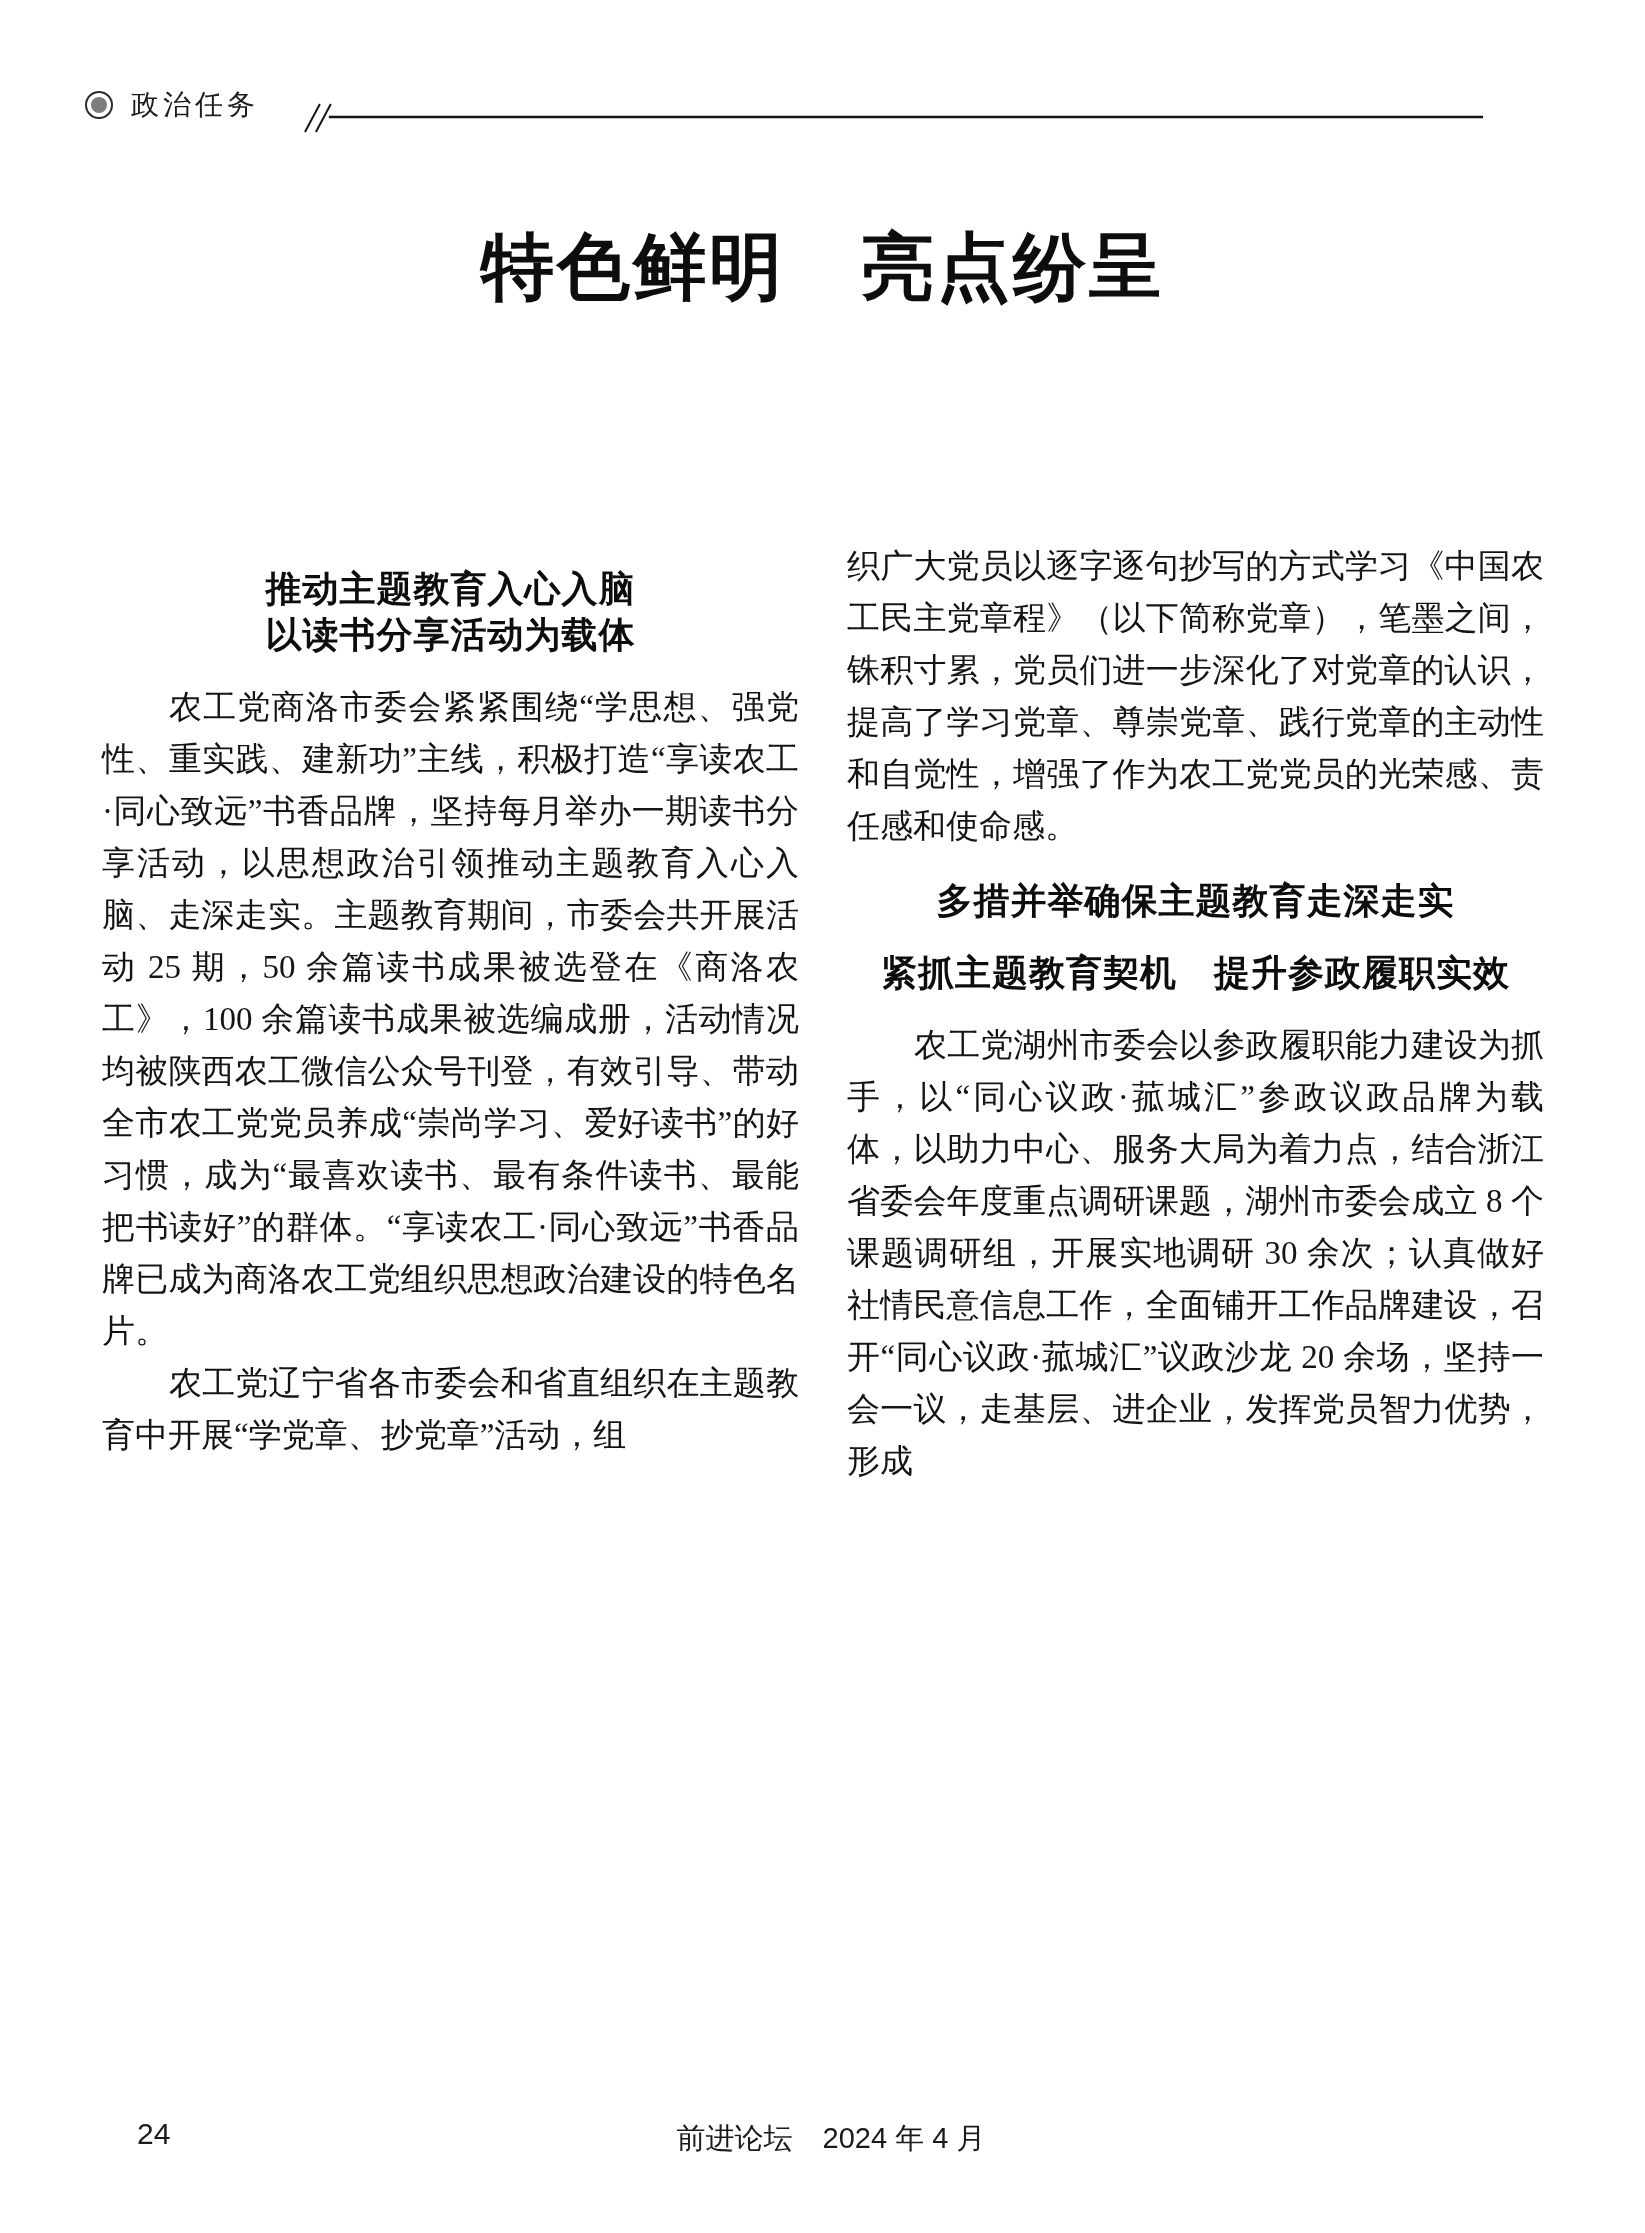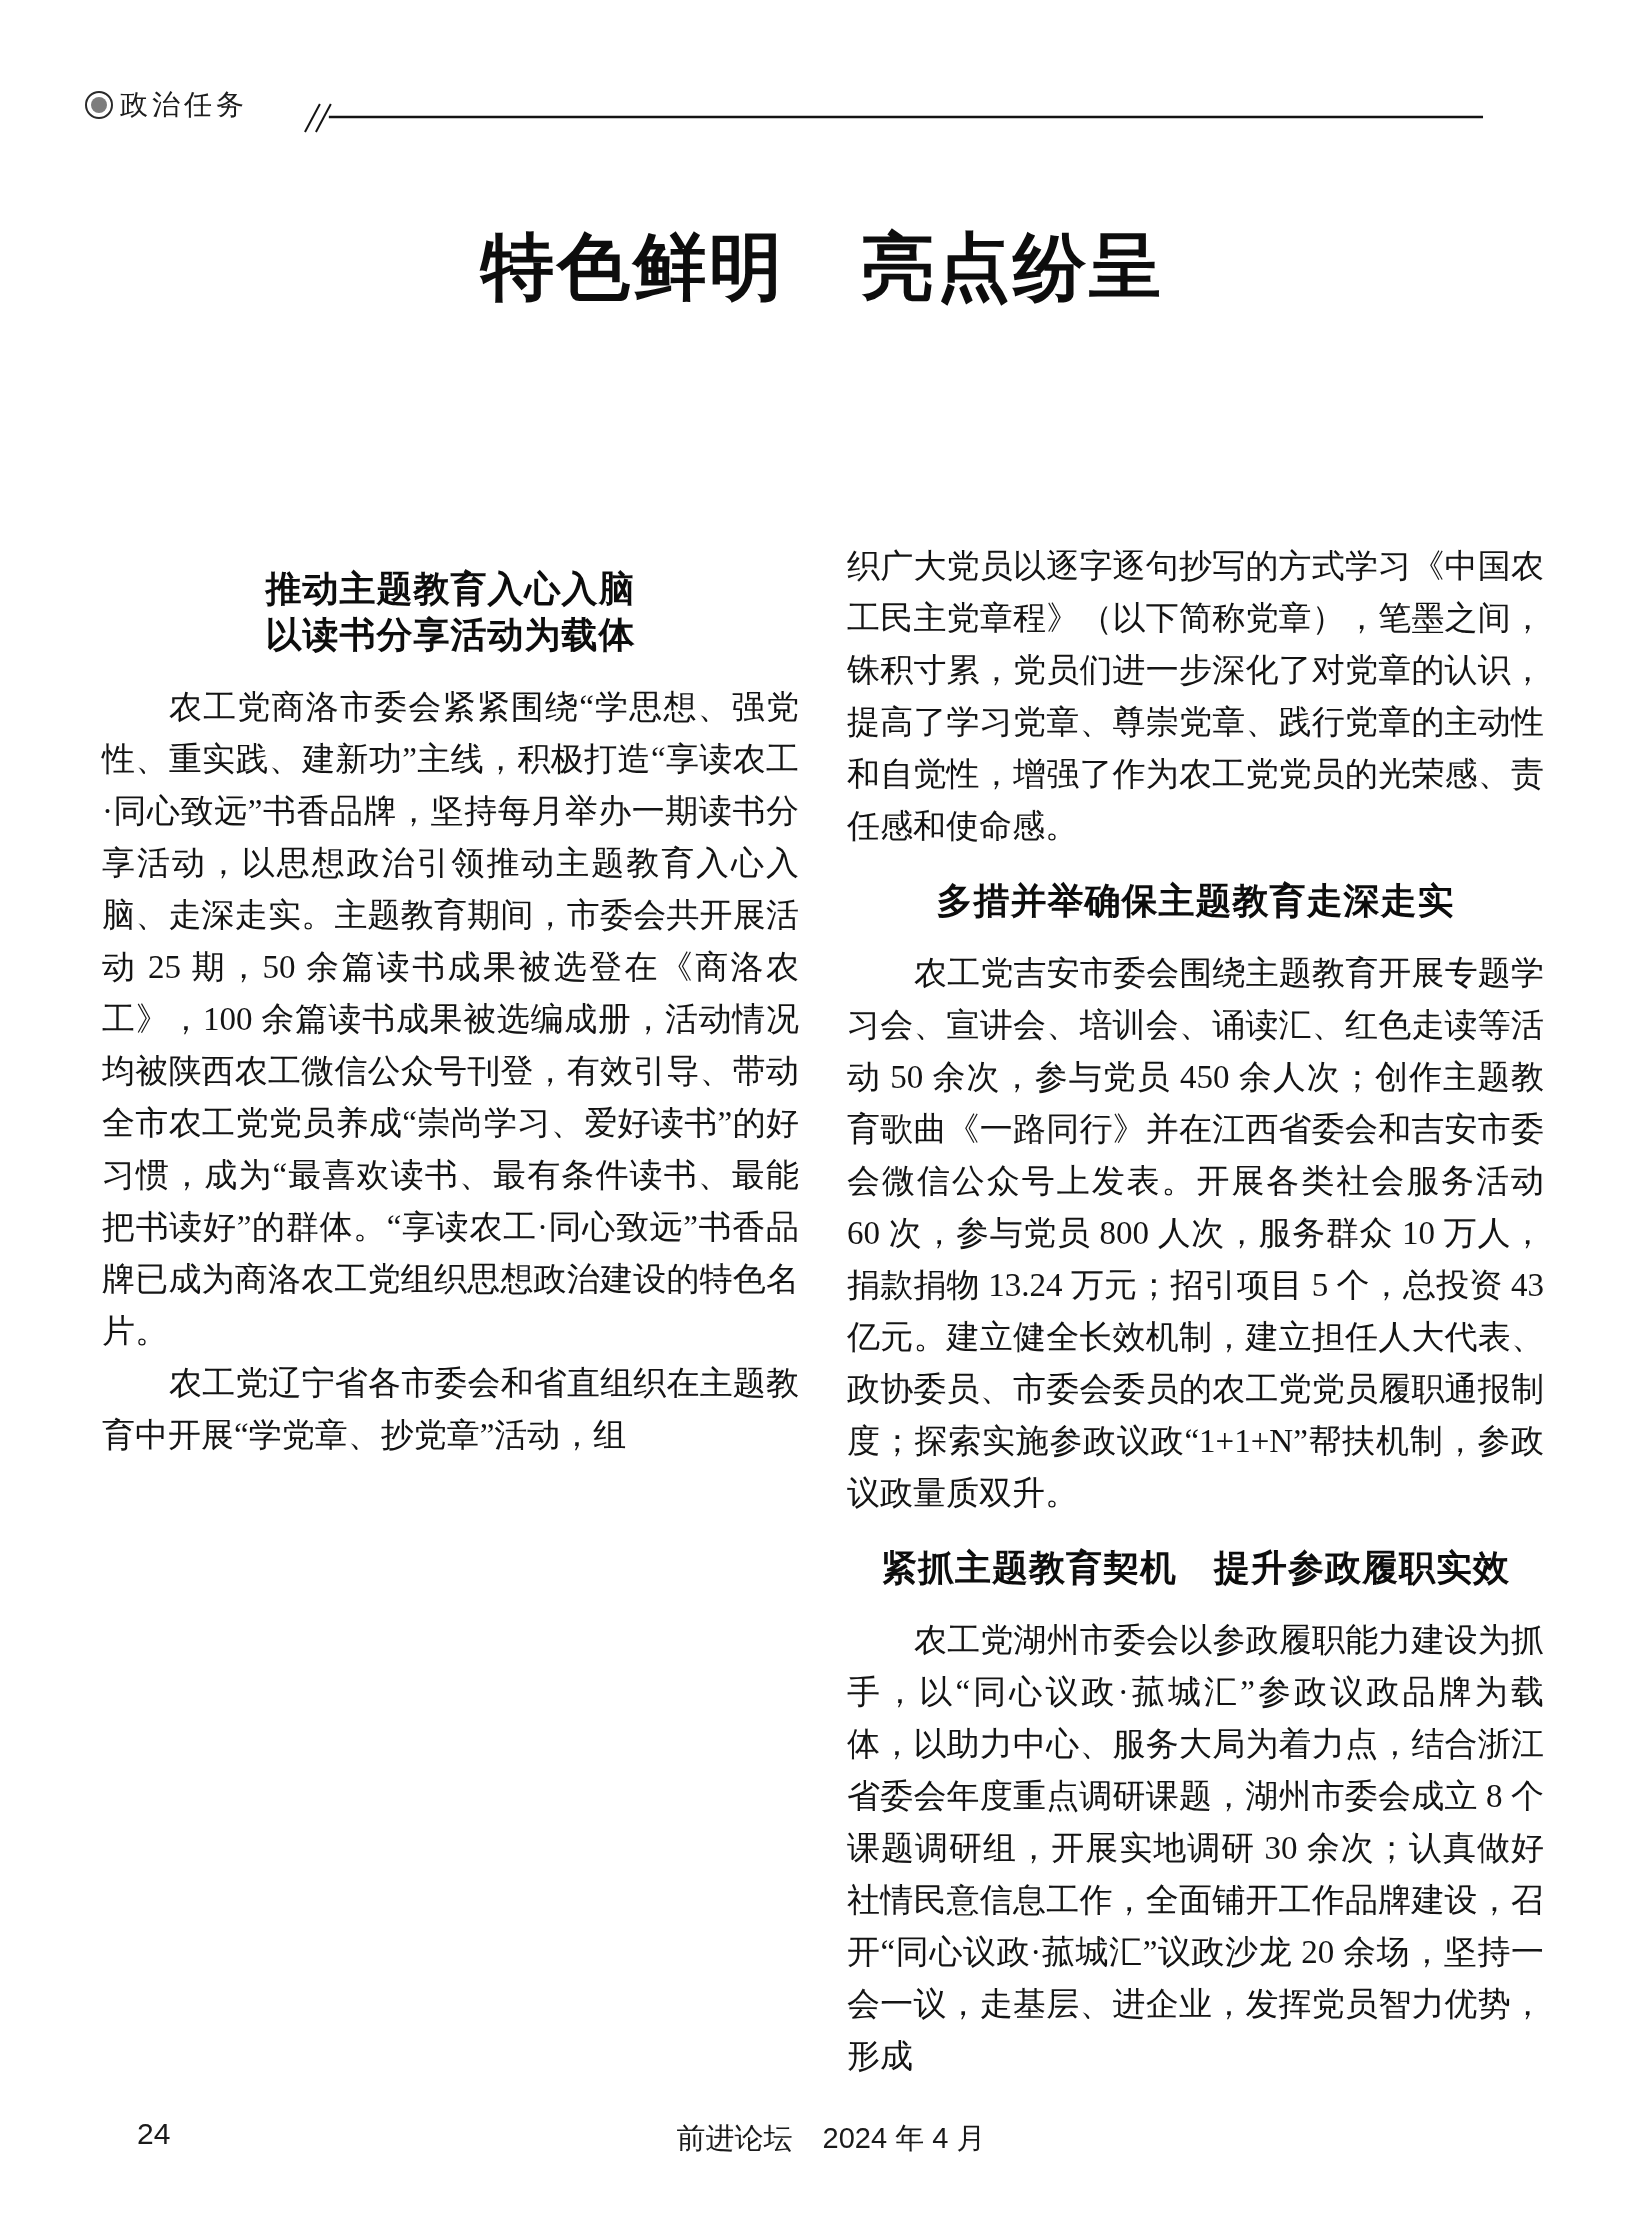--- a/index.html
+++ b/index.html
@@ -13,21 +13,21 @@
     font-family: "Liberation Serif", serif;
     overflow: hidden;
   }
 
   
   .hdr {
     position: absolute;
     top: 86px; left: 85px;
     display: flex;
     align-items: center;
-    gap: 7px;
+    gap: 18px;
   }
   .ring {
     width: 24px; height: 24px;
     border: 2.5px solid #2a2a2a;
     border-radius: 50%;
     position: relative;
     flex: 0 0 auto;
   }
   .ring::after {
     content: "";
@@ -143,21 +143,20 @@
       <span class="hline">推动主题教育入心入脑</span>
       <span class="hline">以读书分享活动为载体</span>
     </h3>
     <p class="indent">农工党商洛市委会紧紧围绕“学思想、强党性、重实践、建新功”主线，积极打造“享读农工·同心致远”书香品牌，坚持每月举办一期读书分享活动，以思想政治引领推动主题教育入心入脑、走深走实。主题教育期间，市委会共开展活动 25 期，50 余篇读书成果被选登在《商洛农工》，100 余篇读书成果被选编成册，活动情况均被陕西农工微信公众号刊登，有效引导、带动全市农工党党员养成“崇尚学习、爱好读书”的好习惯，成为“最喜欢读书、最有条件读书、最能把书读好”的群体。“享读农工·同心致远”书香品牌已成为商洛农工党组织思想政治建设的特色名片。</p>
     <p class="indent">农工党辽宁省各市委会和省直组织在主题教育中开展“学党章、抄党章”活动，组</p>
   </div>
 
   <div class="col col-right">
     <p>织广大党员以逐字逐句抄写的方式学习《中国农工民主党章程》（以下简称党章），笔墨之间，铢积寸累，党员们进一步深化了对党章的认识，提高了学习党章、尊崇党章、践行党章的主动性和自觉性，增强了作为农工党党员的光荣感、责任感和使命感。</p>
     <h3>多措并举确保主题教育走深走实</h3>
-    <p class="indent">农工党吉安市委会围绕主题教育开展专题学习会、宣讲会、培训会、诵读汇、红色走读等活动 50 余次，参与党员 450 余人次；创作主题教育歌曲《一路同行》并在江西省委会和吉安市委会微信公众号上发表。开展各类社会服务活动 60 次，参与党员 800 人次，服务群众 10 万人，捐款捐物 13.24 万元；招引项目 5 个，总投资 43 亿元。建立健全长效机制，建立担任人大代表、政协委员、市委会委员的农工党党员履职通报制度；探索实施参政议政“1+1+N”帮扶机制，参政议政量质双升。</p>
     <h3>紧抓主题教育契机　提升参政履职实效</h3>
     <p class="indent">农工党湖州市委会以参政履职能力建设为抓手，以“同心议政·菰城汇”参政议政品牌为载体，以助力中心、服务大局为着力点，结合浙江省委会年度重点调研课题，湖州市委会成立 8 个课题调研组，开展实地调研 30 余次；认真做好社情民意信息工作，全面铺开工作品牌建设，召开“同心议政·菰城汇”议政沙龙 20 余场，坚持一会一议，走基层、进企业，发挥党员智力优势，形成</p>
   </div>
 
   <span class="page-number">24</span>
   <div class="footer-center">
     <span class="journal">前进论坛</span><span class="issue">2024 年 4 月</span>
   </div>
 
 </div>

